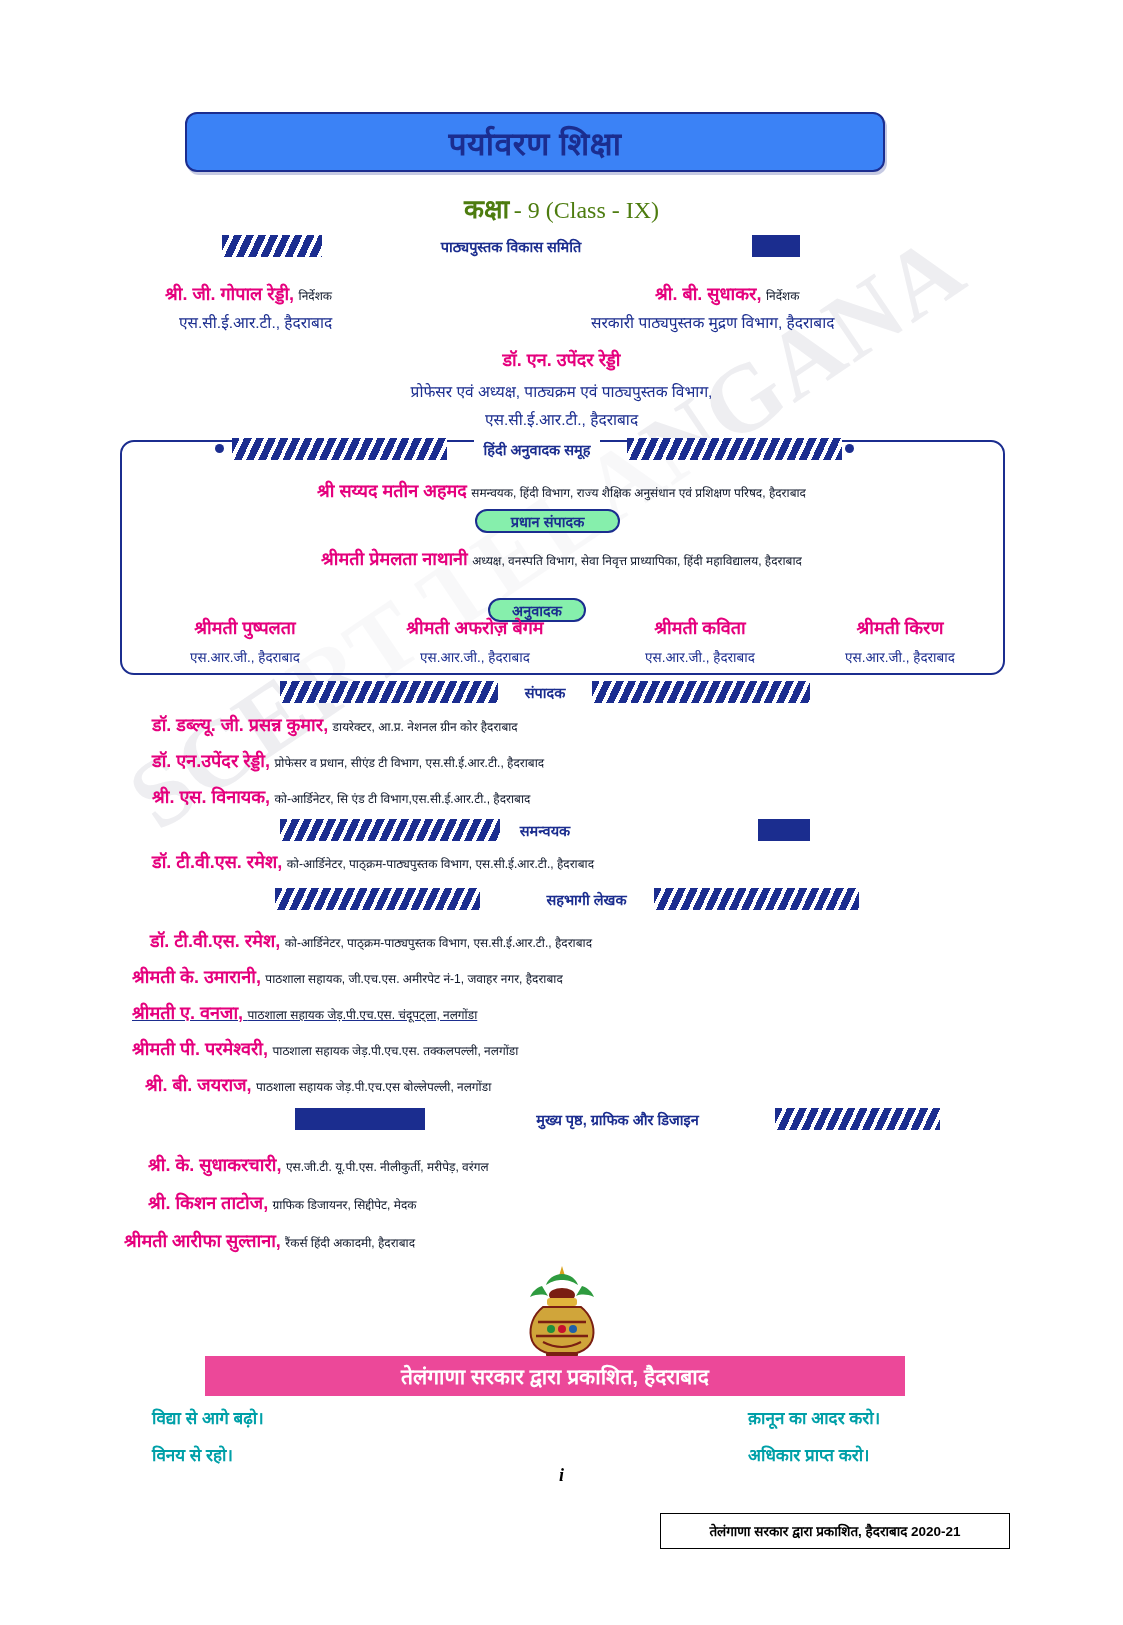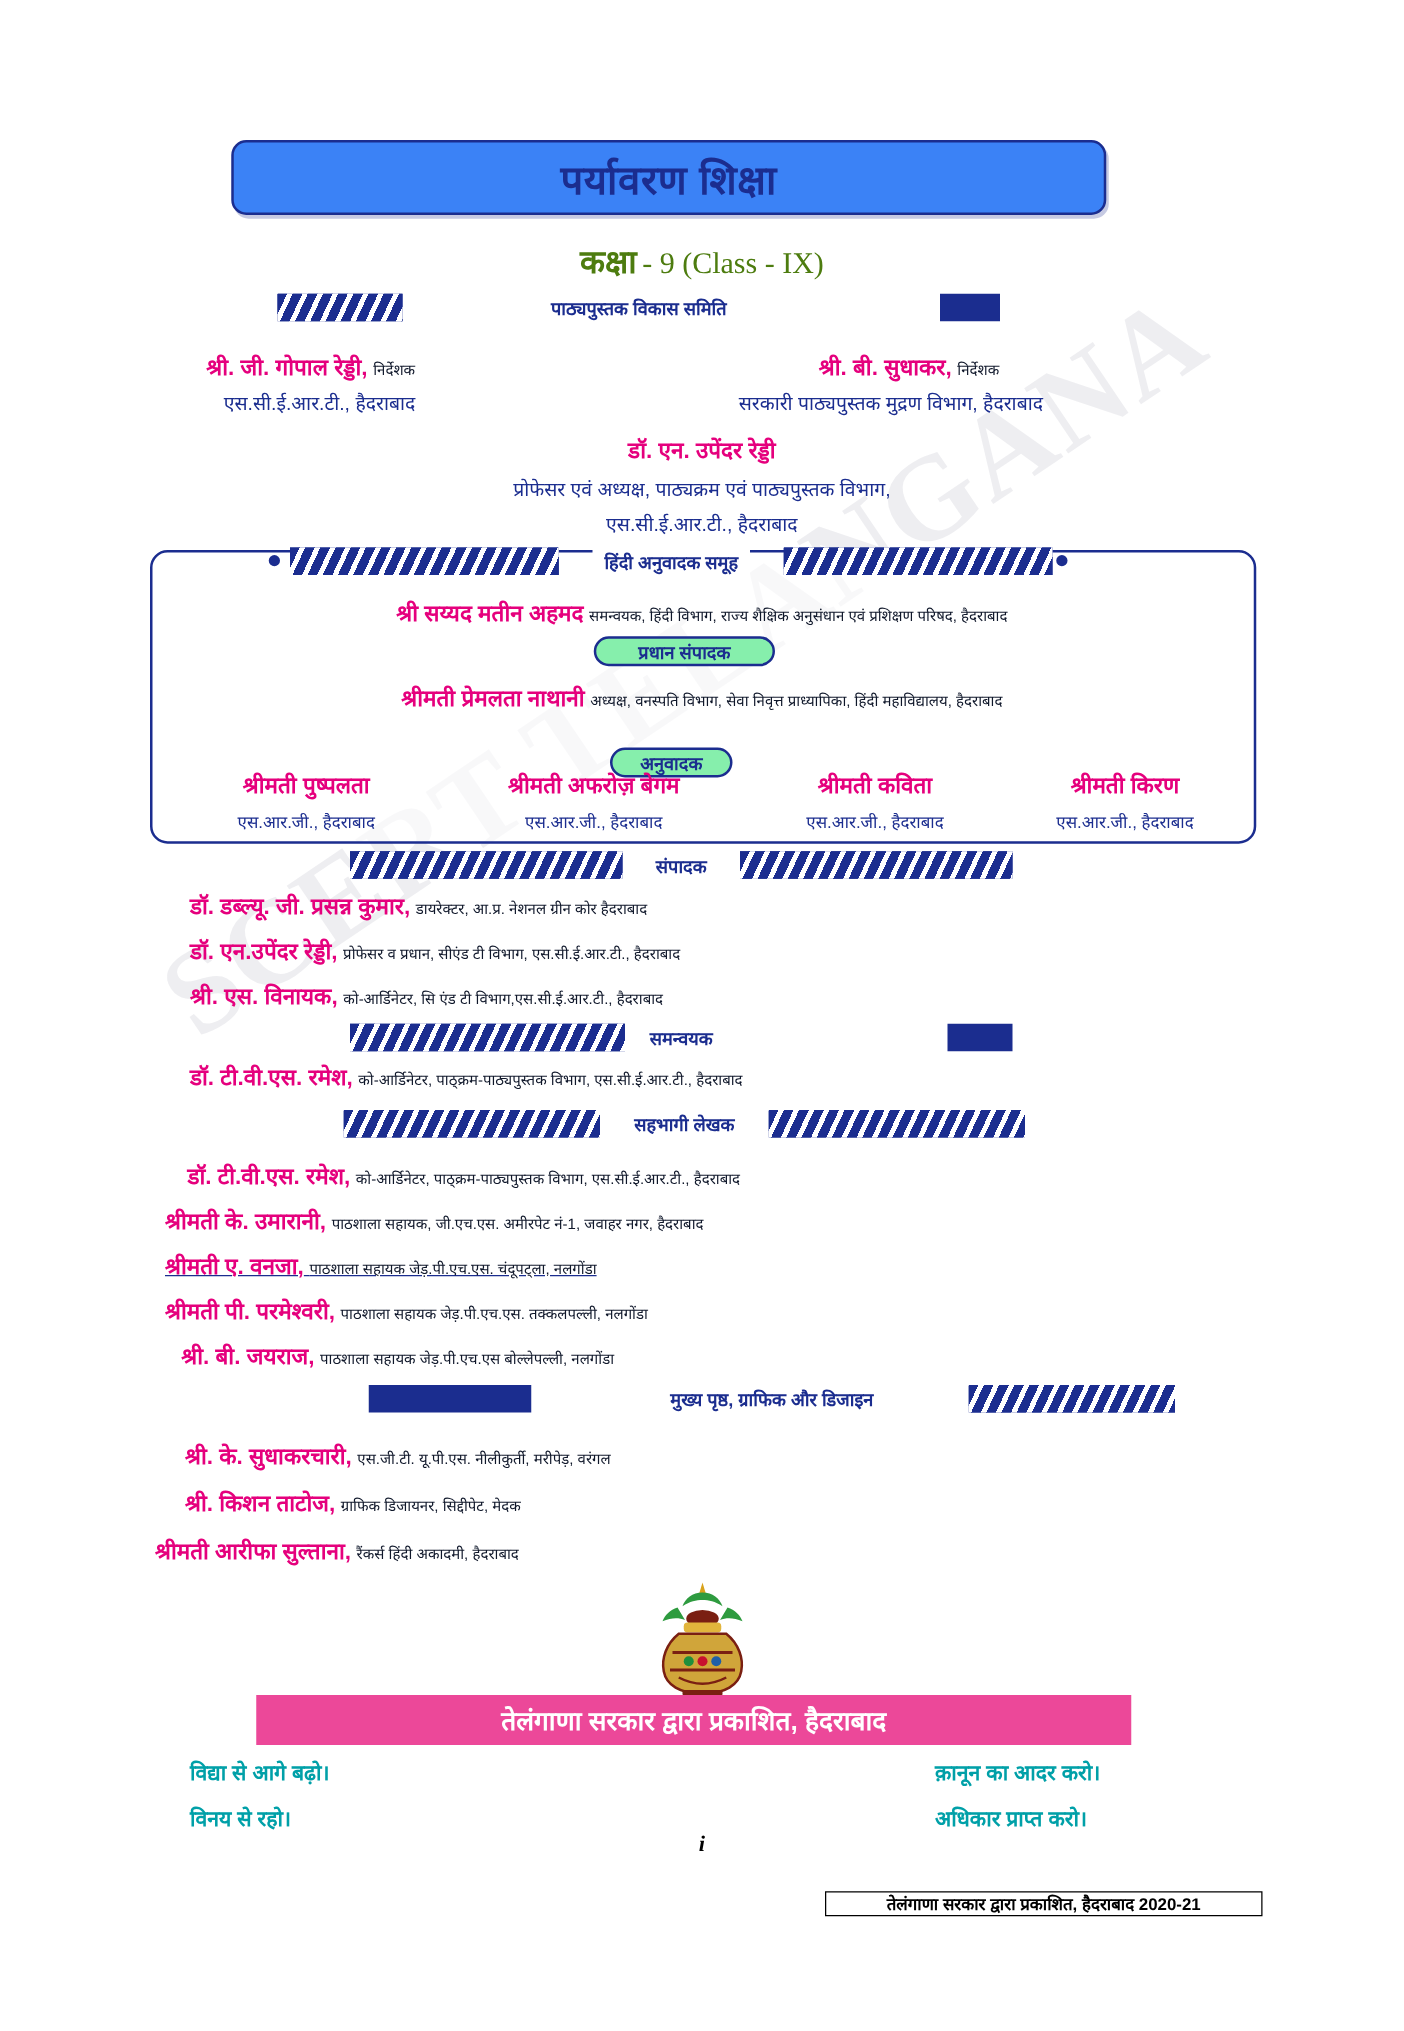--- a/index.html
+++ b/index.html
@@ -246,21 +246,21 @@
     font-style: italic;
     font-weight: bold;
     font-size: 18px;
     color: #000000;
   }
   .footer-box {
     position: absolute;
     left: 660px;
     top: 1513px;
     width: 350px;
-    height: 20px;
+    height: 36px;
     border: 1px solid #000000;
     display: flex;
     align-items: center;
     justify-content: center;
     box-sizing: border-box;
   }
   .footer-box span {
     font-size: 13.5px;
     font-weight: bold;
     color: #000000;
@@ -373,21 +373,21 @@
       <div class="stripe-left" style="left:0; width:220px;"></div>
       <div class="stripe-right solid" style="right:0; width:52px;"></div>
       <span class="bar-label">समन्वयक</span>
     </div>
 
     <div class="entry" style="left:152px; top:849px;">
       <span class="nm">डॉ. टी.वी.एस. रमेश,</span>
       <span class="desg">को-आर्डिनेटर, पाठ्क्रम-पाठ्यपुस्तक विभाग, एस.सी.ई.आर.टी., हैदराबाद</span>
     </div>
 
-    <div class="bar" style="left:275px; top:888px; width:545px;">
+    <div class="bar" style="left:275px; top:888px; width:545px;padding-left:39px;">
       <div class="stripe-left" style="left:0; width:205px;"></div>
       <div class="stripe-right" style="right:0; width:205px;"></div>
       <span class="bar-label">सहभागी लेखक</span>
     </div>
 
     <div class="entry" style="left:150px; top:928px;">
       <span class="nm">डॉ. टी.वी.एस. रमेश,</span>
       <span class="desg">को-आर्डिनेटर, पाठ्क्रम-पाठ्यपुस्तक विभाग, एस.सी.ई.आर.टी., हैदराबाद</span>
     </div>
     <div class="entry" style="left:132px; top:964px;">

